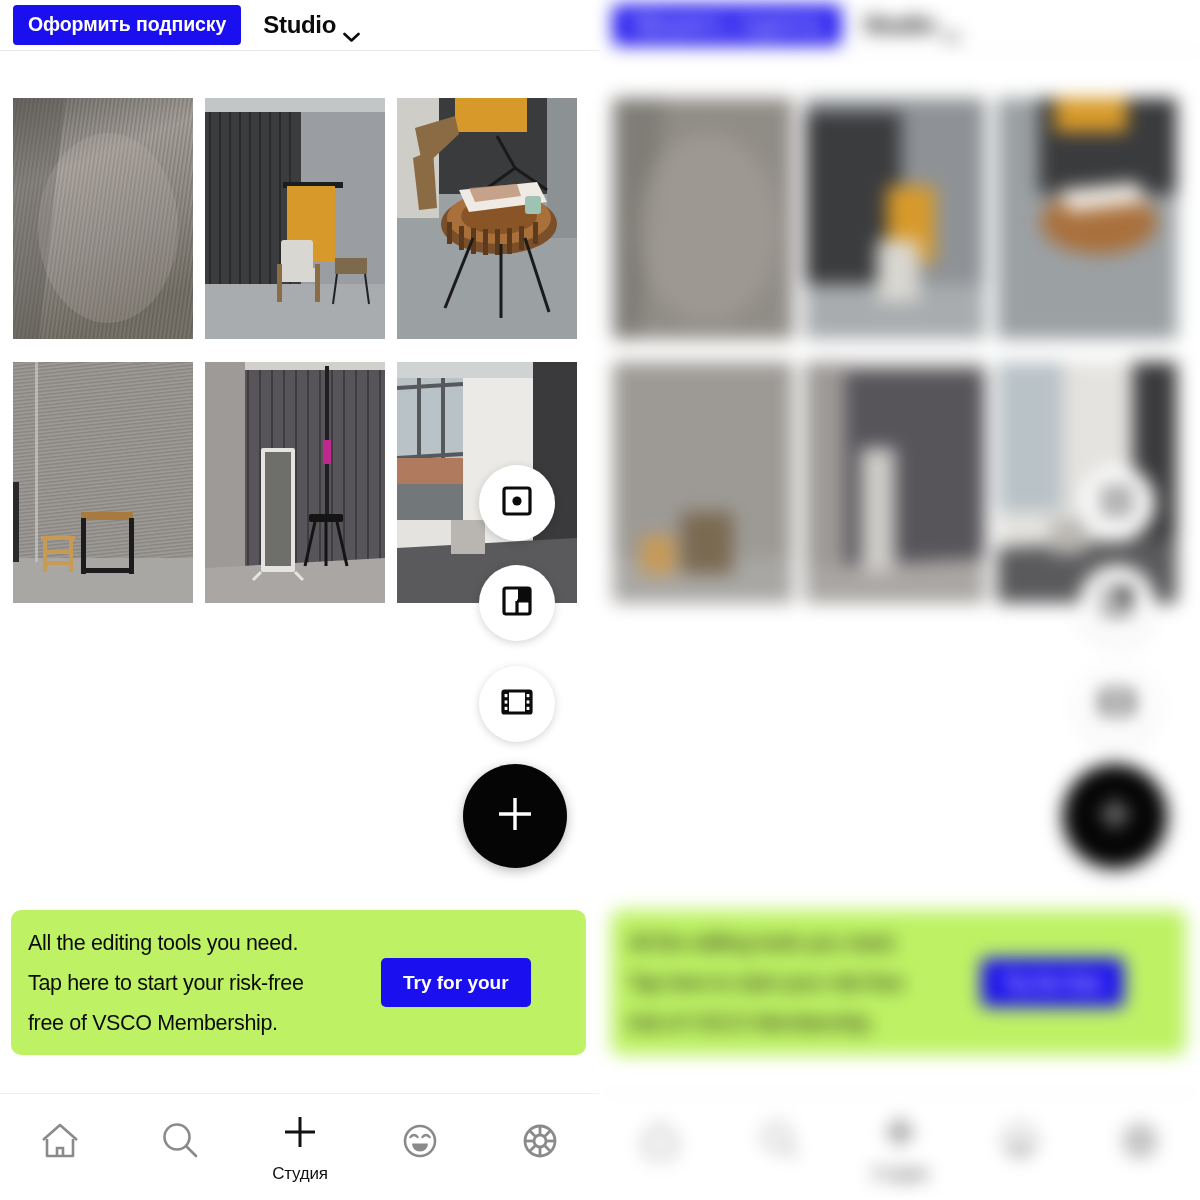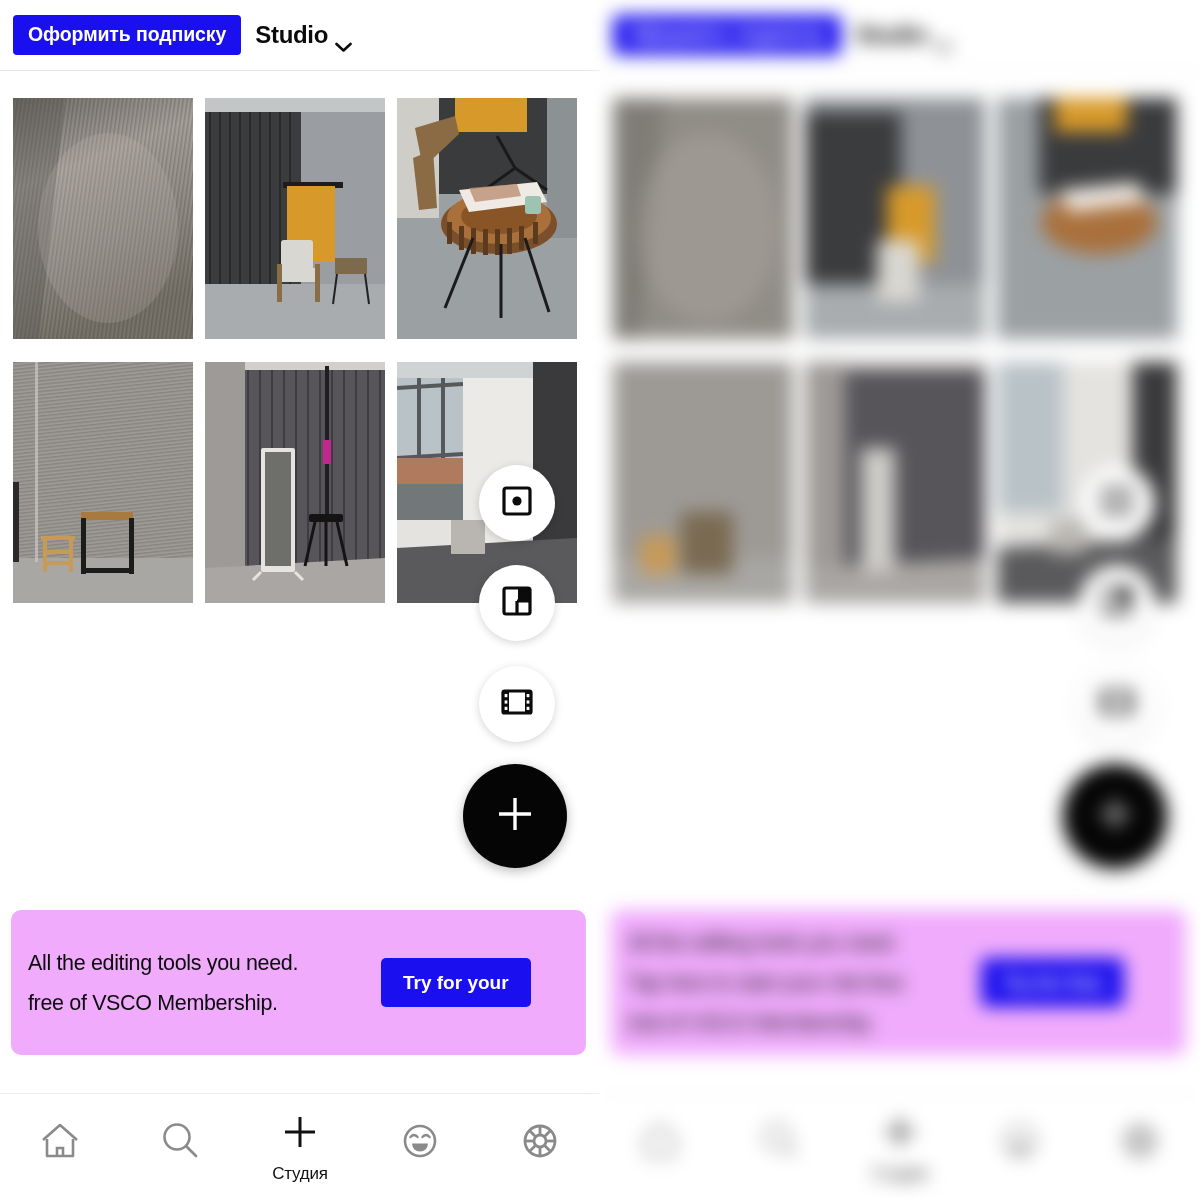--- a/index.html
+++ b/index.html
@@ -18,23 +18,23 @@
     background: #ffffff;
   }
   .panel.blurred {
     left: 600px;
     filter: blur(9px);
   }
   .panel-clip { position: absolute; inset: 0; overflow: hidden; }
 
   
   .header {
-    position: absolute; left: 0; top: 0; width: 600px; height: 71px;
+    position: absolute; left: 0; top: 0; width: 600px; height: 51px;
     border-bottom: 1px solid #e6e6e6;
-    display: flex; align-items: center; padding-left: 13px; gap: 14px;
+    display: flex; align-items: center; padding-left: 13px; gap: 22px;
   }
   .subscribe-btn {
     background: #1A0FEE; color: #fff;
     border: none; border-radius: 4px;
     font-size: 19.5px; font-weight: bold;
     font-family: "Liberation Sans", sans-serif;
     padding: 10px 15px 11px 15px;
     line-height: 1; letter-spacing: -0.1px;
     cursor: pointer; white-space: nowrap;
   }
@@ -74,21 +74,21 @@
   }
   #fab-camera  { left: 479px; top: 465px; }
   #fab-collage { left: 479px; top: 565px; }
   #fab-video   { left: 479px; top: 666px; }
   #fab-add     { left: 463px; top: 764px; }
 
   
   .promo {
     position: absolute; left: 11px; top: 910px;
     width: 575px; height: 145px;
-    background: #f0abfc; border-radius: 10px;
+    background: #bef264; border-radius: 10px;
     display: flex; align-items: center; cursor: pointer;
   }
   .promo-text {
     flex: 0 0 auto; width: 370px;
     padding-left: 17px;
     font-size: 21.5px; line-height: 40px;
     color: #0b0b0b; letter-spacing: -0.35px;
   }
   .promo-text span { display: block; }
   .promo-cta {
@@ -343,20 +343,21 @@
               <path d="M21 5 L21 37 M5 21 L37 21" stroke="#ffffff" stroke-width="3.4" stroke-linecap="butt"></path>
             </svg>
           </span>
         </div>
 
       </div>
 
       <div class="promo">
         <div class="promo-text">
           <span>All the editing tools you need.</span>
+          <span>Tap here to start your risk-free</span>
           <span>free of VSCO Membership.</span>
         </div>
         <button class="promo-cta">Try for your</button>
       </div>
 
       <div class="bottom-nav">
 
         <div class="nav-item">
           <span>
             <svg width="44" height="42" viewBox="0 0 44 42">

